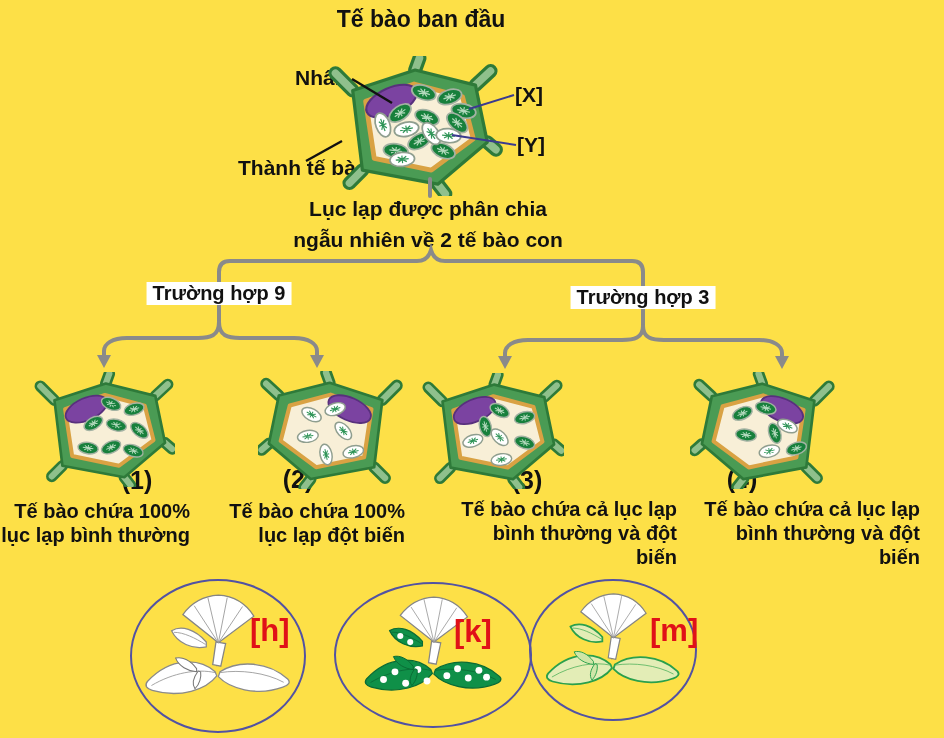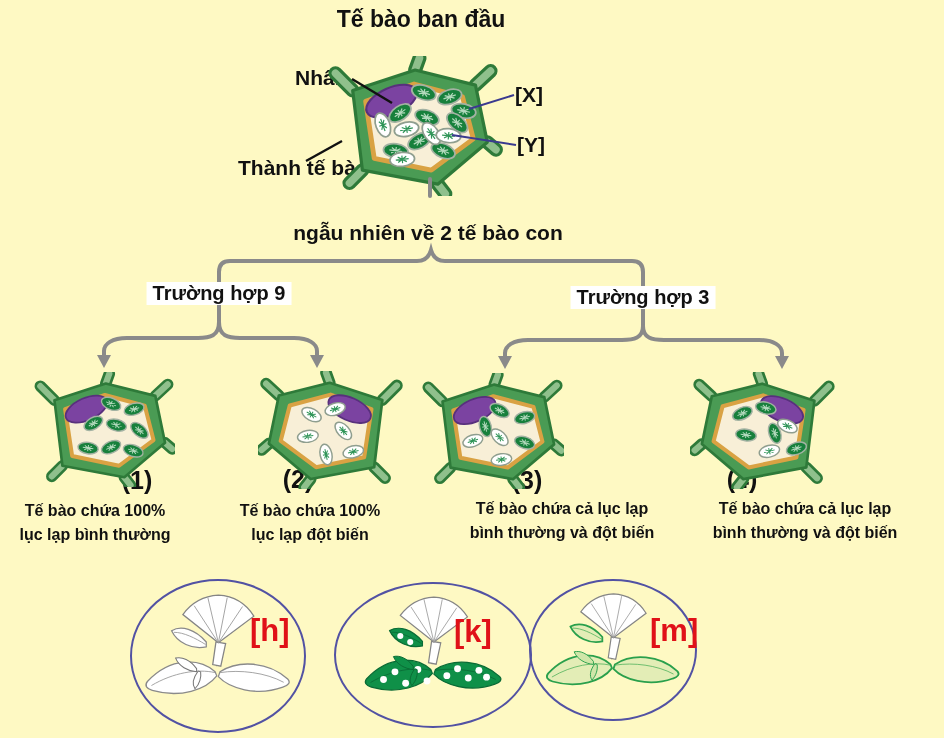--- a/index.html
+++ b/index.html
@@ -1,25 +1,25 @@
 <!DOCTYPE html>
 <html><head>
 <meta charset="utf-8">
 <style>
   html,body{margin:0;padding:0;background:#fff}
-  .stage{position:relative;width:944px;height:738px;background:#fef9c3;
+  .stage{position:relative;width:944px;height:738px;background:#fde047;
          font-family:"Liberation Sans",sans-serif;color:#111;overflow:hidden}
   .lbl{position:absolute;font-weight:bold;white-space:nowrap;color:#111}
   .ctr{transform:translateX(-50%)}
   .title{font-size:23px}
   .ptr{font-size:21px}
   .note{font-size:21px}
   .case{font-size:20px;background:#fff;padding:0 6px;z-index:5}
   .cellnum{font-size:25px}
-  .caption{position:absolute;font-weight:bold;font-size:16px;line-height:24px;text-align:center;color:#111}
+  .caption{position:absolute;font-weight:bold;font-size:20px;line-height:24px;text-align:right;color:#111}
   .overlay{position:absolute;left:0;top:0;z-index:2;pointer-events:none}
   .cellsvg{position:absolute;z-index:1}
   .circle{position:absolute;border:2.5px solid #5252a3;border-radius:50%;box-sizing:border-box}
   .plant{position:absolute;left:2%;top:7%;width:96%;height:86%}
   .phlabel{position:absolute;font-weight:bold;font-size:31px;color:#e01118;white-space:nowrap}
   
   .plant .leaf{fill:#ffffff;stroke:#8a8a8a;stroke-width:1.6}
   .plant .vein{fill:none;stroke:#9a9a9a;stroke-width:1.1}
   .plant .spots{display:none}
   .plant .buds path{fill:#ffffff;stroke:#777;stroke-width:1.3}
@@ -95,21 +95,22 @@
         <use href="#chM" transform="translate(113 74) rotate(5)"></use>
       <use href="#chM" transform="translate(70 96) rotate(-6)"></use>
     </g>
   </svg>
 
   <div class="lbl ptr" style="left:295px;top:66px">Nhân</div>
   <div class="lbl ptr" style="left:515px;top:83px">[X]</div>
   <div class="lbl ptr" style="left:517px;top:133px">[Y]</div>
   <div class="lbl ptr" style="left:238px;top:156px">Thành tế bào</div>
 
-  <div class="lbl note ctr" style="left:428px;top:221px">ngẫu nhiên về 2 tế bào con</div>
+  <div class="lbl note ctr" style="left:428px;top:197px">Lục lạp được phân chia</div>
+  <div class="lbl note ctr" style="left:428px;top:228px">ngẫu nhiên về 2 tế bào con</div>
 
   <svg class="overlay" width="944" height="738" viewBox="0 0 944 738">
     <g stroke="#8a8a8a" stroke-width="4" fill="none" stroke-linecap="round">
       <line x1="430" y1="179" x2="430" y2="196"></line>
       <path d="M219 322 L219 272 Q219 261 230 261 L417 261 Q428 261 431 250 Q434 261 445 261 L632 261 Q643 261 643 272 L643 326"></path>
       <path d="M219 322 C219 336 210 338 198 338 L127 338 C112 338 104 344 104 351 L104 356"></path>
       <path d="M219 322 C219 336 228 338 240 338 L294 338 C309 338 317 344 317 351 L317 356"></path>
       <path d="M643 326 C643 338 634 340 622 340 L528 340 C513 340 505 346 505 353 L505 357"></path>
       <path d="M643 326 C643 338 652 340 664 340 L759 340 C774 340 782 346 782 353 L782 357"></path>
     </g>

